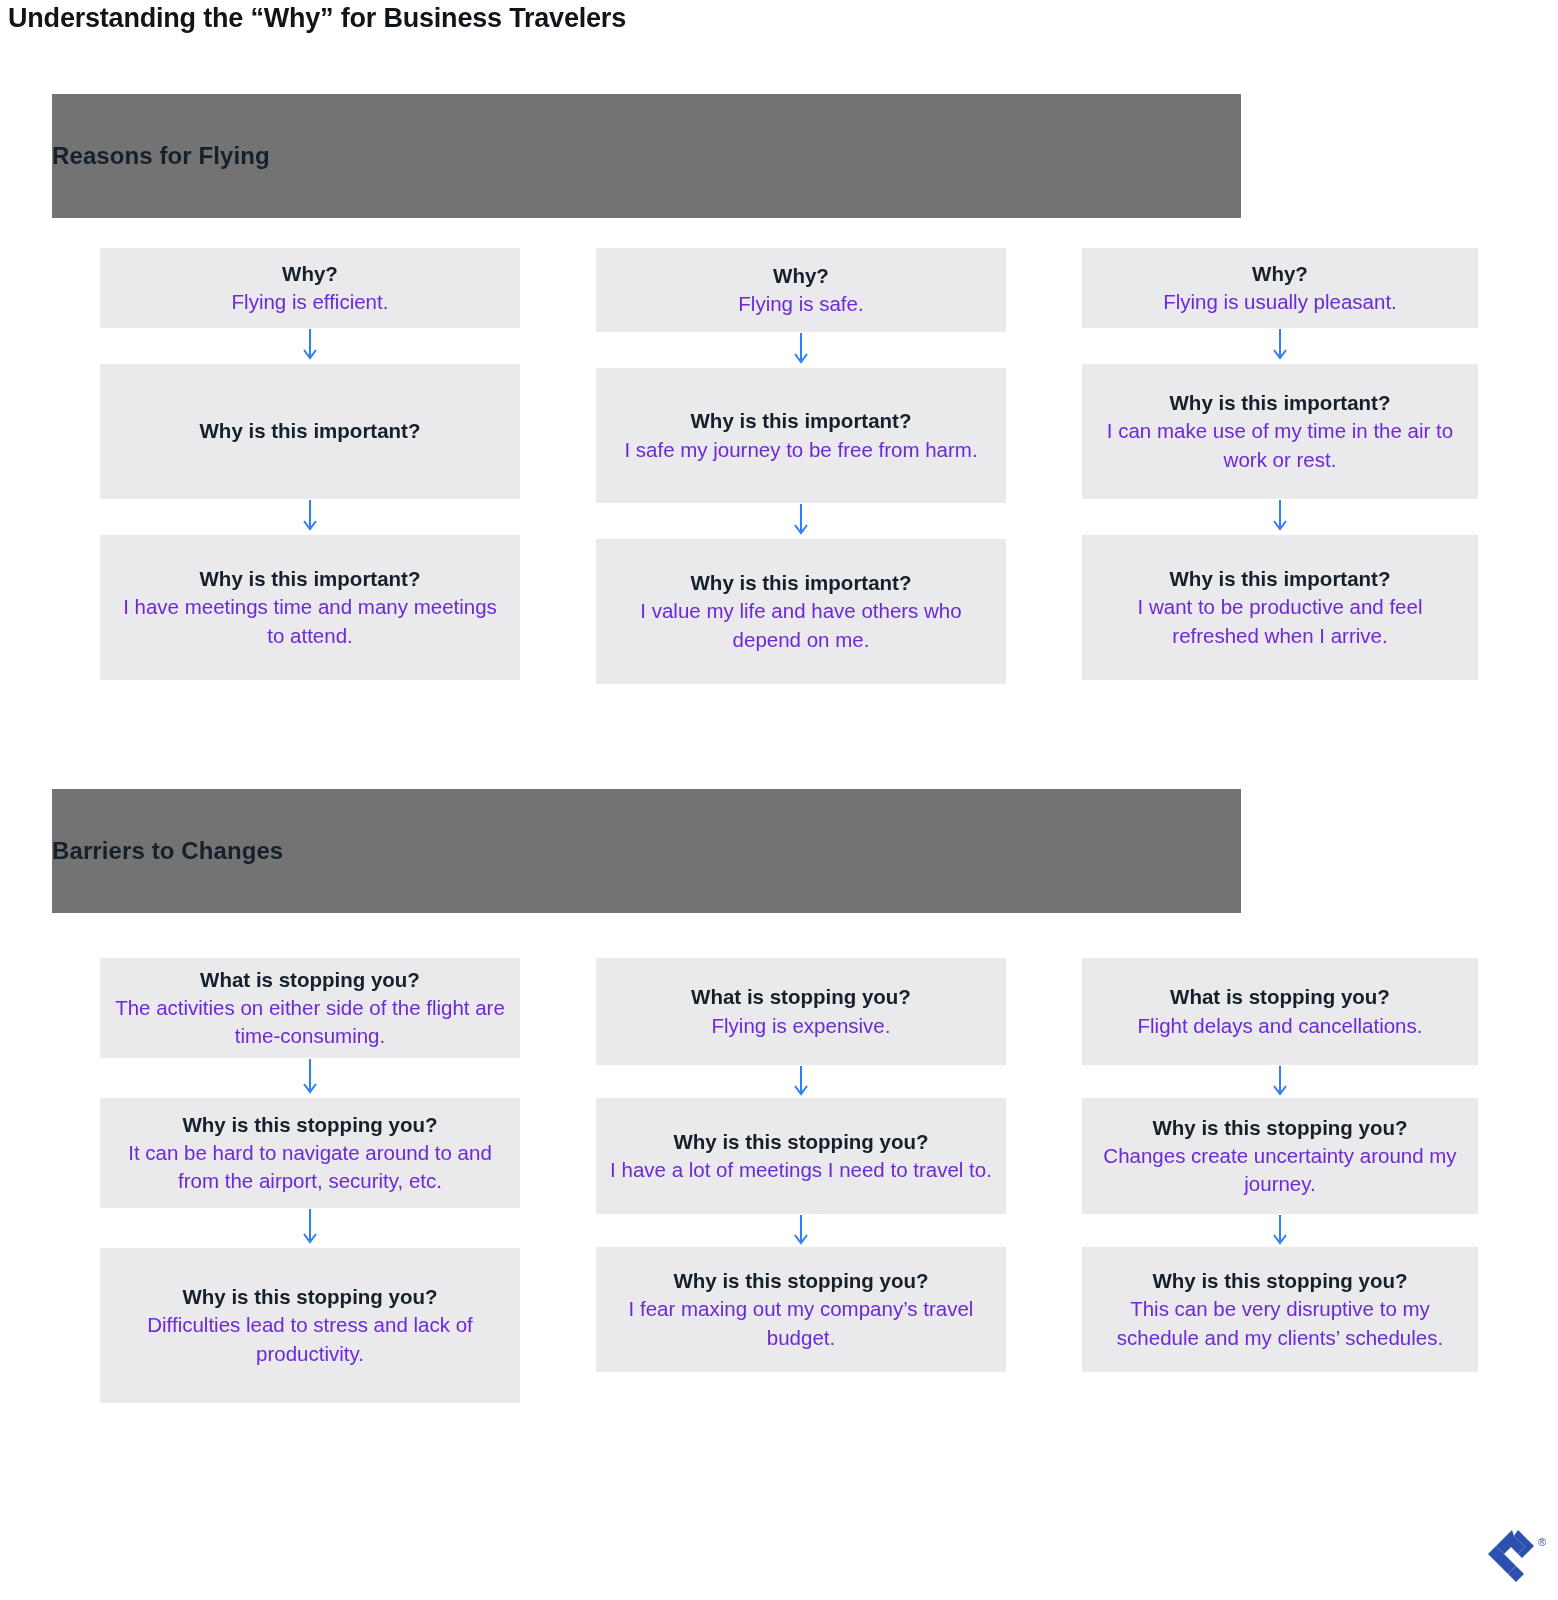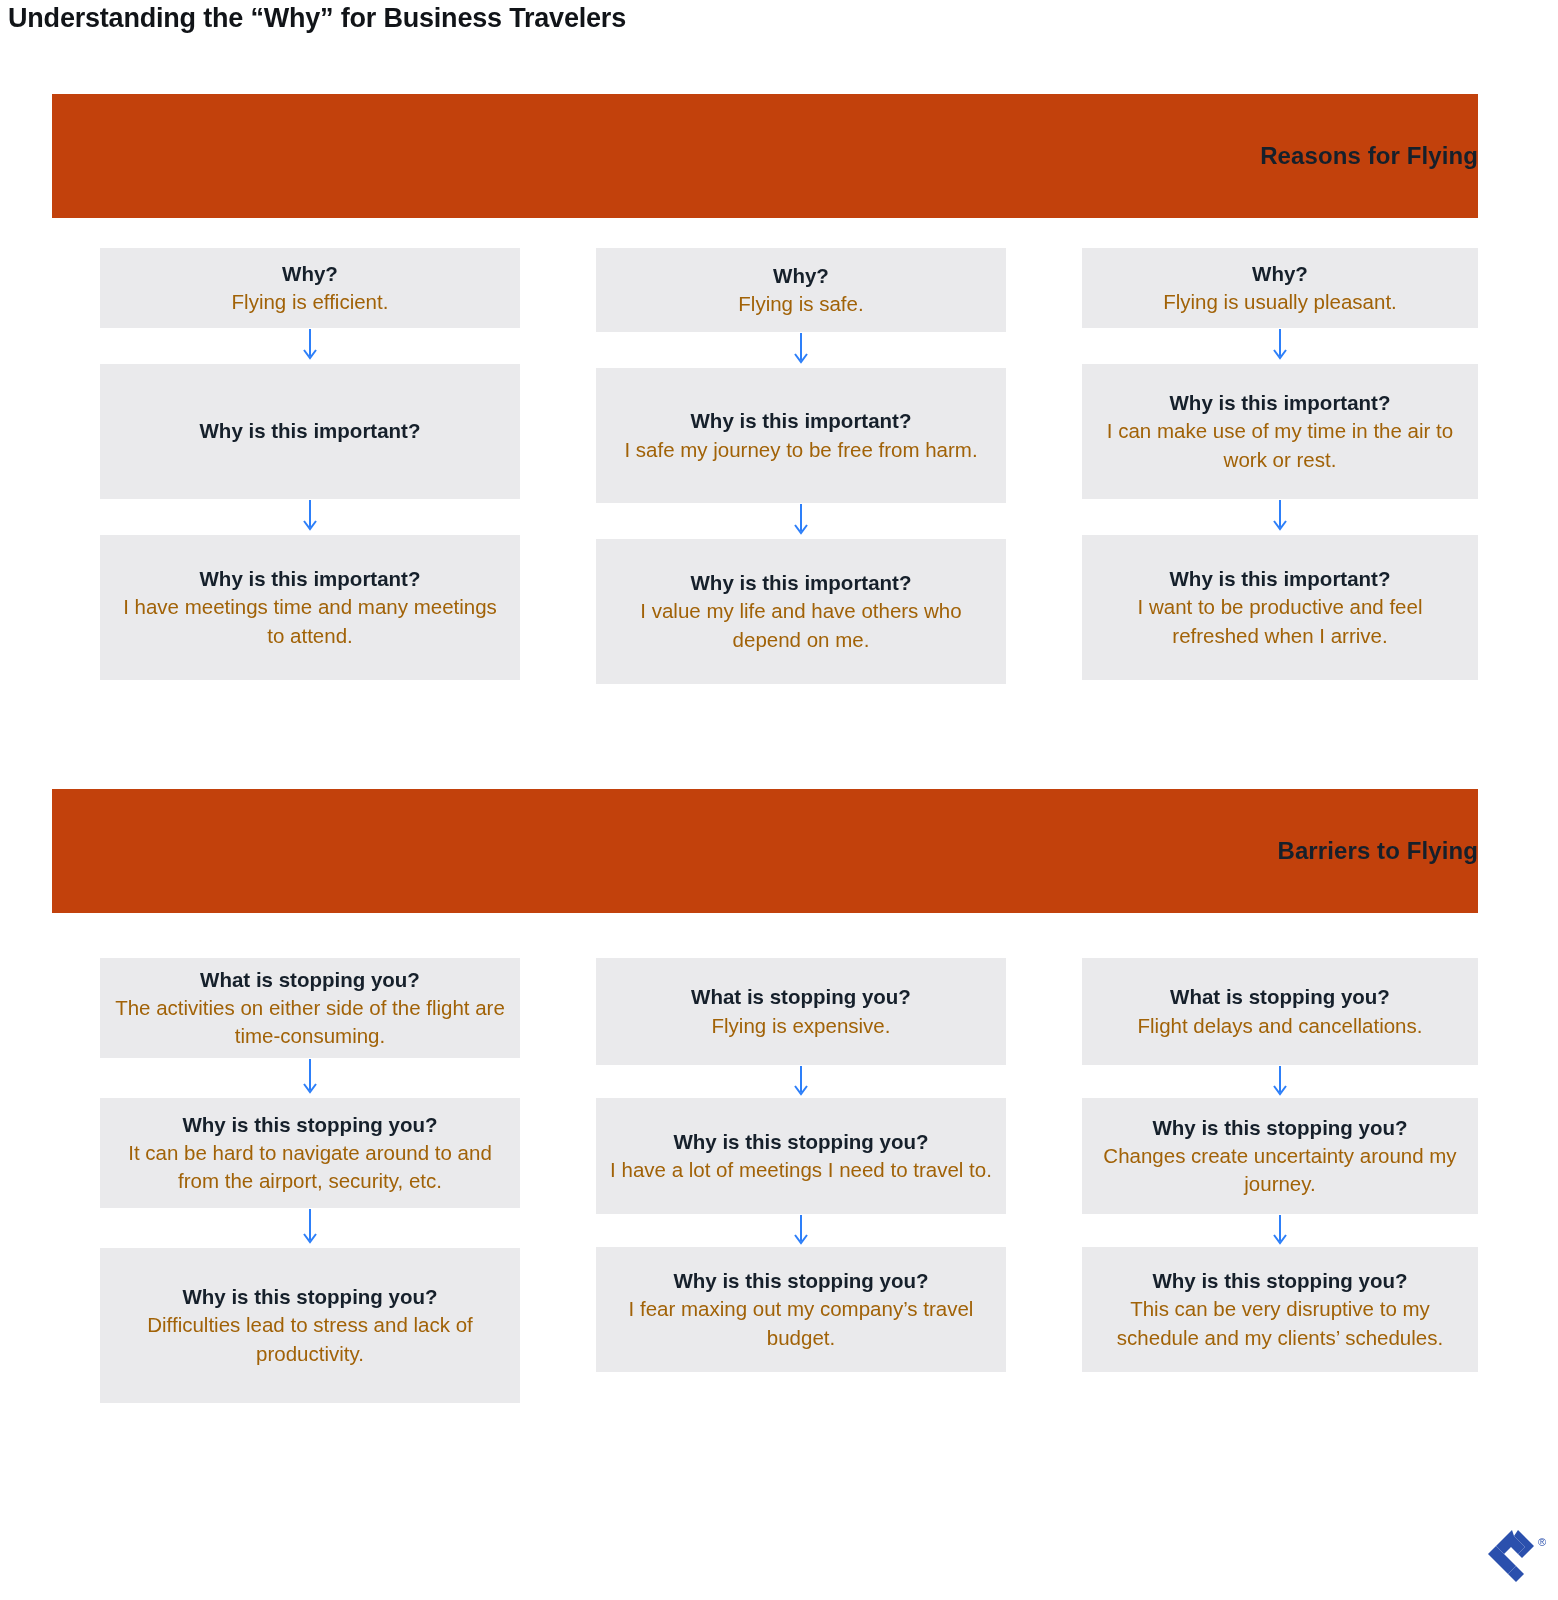--- a/index.html
+++ b/index.html
@@ -27,26 +27,26 @@
     letter-spacing: -0.2px;
     white-space: nowrap;
   }
 
   
   .section { position: absolute; left: 52px; width: 1426px; }
   #section-reasons { top: 94px; }
   #section-barriers { top: 789px; }
 
   .banner {
-    width: 1426px;
+    width: 1189px;
     height: 124px;
-    background: #c2410c;
+    background: #737373;
     display: flex;
     align-items: center;
-    justify-content: flex-end;
+    justify-content: flex-start;
   }
   .banner-title {
     font-size: 24px;
     font-weight: bold;
     color: #16202b;
     letter-spacing: 0.1px;
   }
 
   .columns {
     display: flex;
@@ -76,21 +76,21 @@
   .node-q {
     font-size: 20.5px;
     font-weight: bold;
     line-height: 1.38;
     color: #16202b;
   }
   .node-a {
     font-size: 20.5px;
     font-weight: normal;
     line-height: 1.38;
-    color: #a16207;
+    color: #6d28d9;
   }
 
   
   .arrow {
     height: 36px;
     display: flex;
     align-items: center;
     justify-content: center;
     flex: none;
   }
@@ -232,21 +232,21 @@
           <div class="node-a">I want to be productive and feel refreshed when I arrive.</div>
         </div>
       </div>
 
     </div>
   </div>
 
   <div class="section" id="section-barriers">
 
     <div class="banner">
-      <div class="banner-title">Barriers to Flying</div>
+      <div class="banner-title">Barriers to Changes</div>
     </div>
 
     <div class="columns">
 
       <div class="column col-0">
         <div class="node r0">
           <div class="node-q">What is stopping you?</div>
           <div class="node-a">The activities on either side of the flight are time-consuming.</div>
         </div>
         <div class="arrow">

